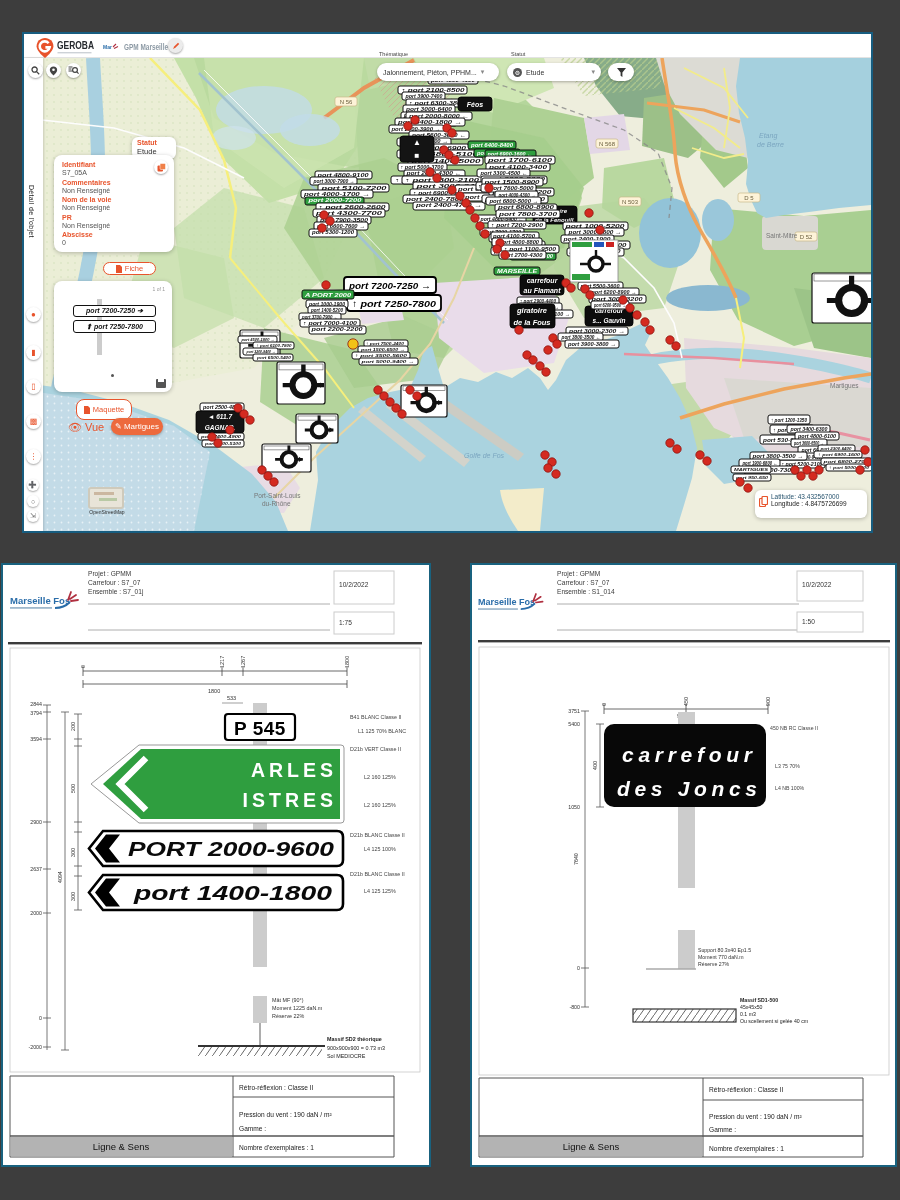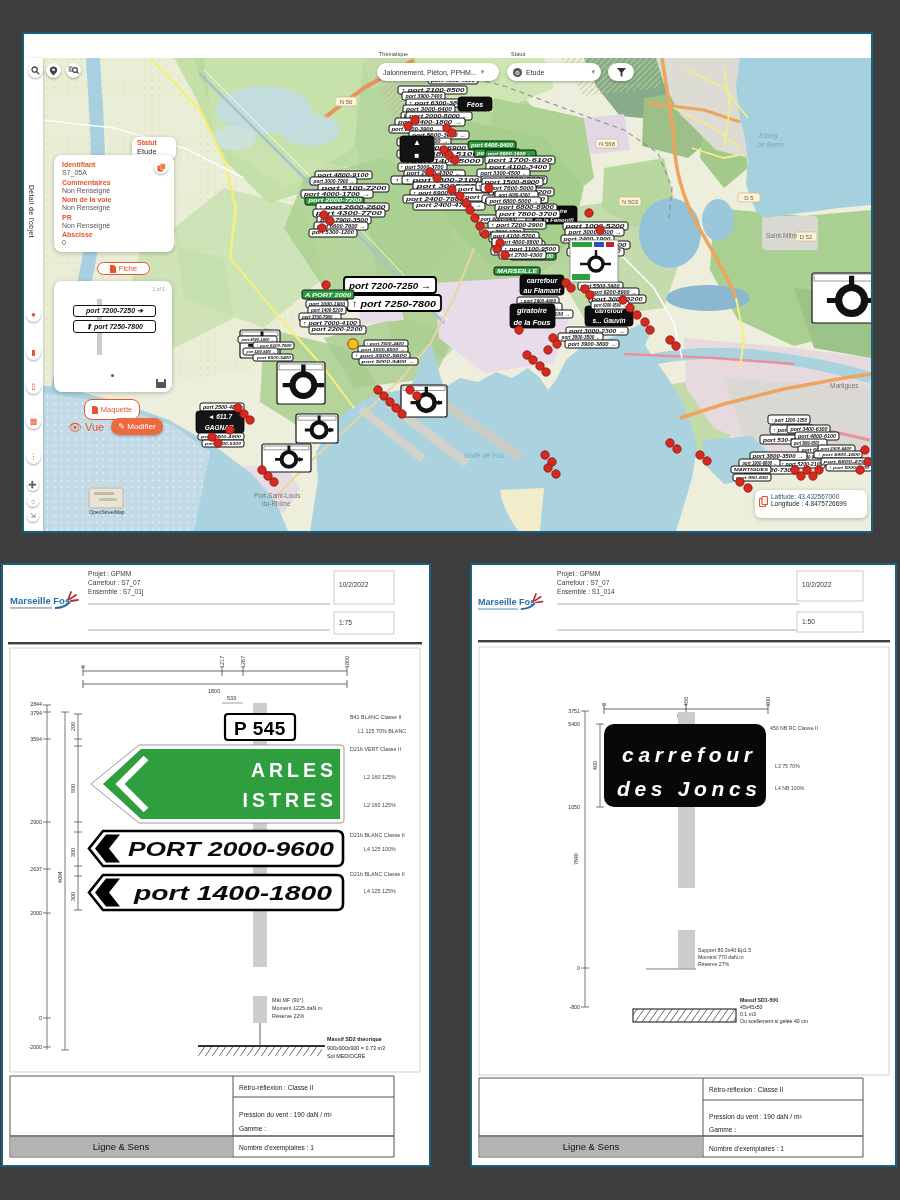--- a/index.html
+++ b/index.html
@@ -14,20 +14,47 @@
 .panel{position:absolute;background:#fff;border-radius:8px;box-shadow:0 1px 4px rgba(0,0,0,.25);z-index:4}
 .olabel{color:#e8542c;font-weight:bold;font-size:7px;line-height:8px}
 .gval{color:#555;font-size:7px;line-height:8px;margin-bottom:1.5px}
 .pillbtn{position:absolute;background:#fff;border:1px solid #e8542c;border-radius:8px;color:#e8542c;font-size:7.5px;display:flex;align-items:center;justify-content:center;gap:3px;z-index:4}
 .dd{position:absolute;top:29px;background:#fff;border-radius:9px;box-shadow:0 1px 3px rgba(0,0,0,.3);font-size:7px;color:#333;display:flex;align-items:center;padding:0 6px;gap:4px;z-index:6;height:18px}
 .sign{position:absolute;border:1.5px solid #111;border-radius:3px;background:#fff;color:#111;font-weight:bold;font-style:italic;display:flex;align-items:center;justify-content:center;z-index:4}
 </style></head><body>
 
 <div id="shot">
 
+<div id="appbar">
+
+<svg class="abs" style="left:11px;top:3px" width="20" height="22" viewBox="0 0 20 22">
+        <path d="M10,1 C14.8,1 18.4,4.6 18.4,9.2 C18.4,13.2 14,17.6 10,21 C6,17.6 1.6,13.2 1.6,9.2 C1.6,4.6 5.2,1 10,1 Z" fill="#e8522a"></path>
+        <path d="M13.6,6.2 A5,5 0 1 0 14.6,10.4 L10.4,10.4" fill="none" stroke="#fff" stroke-width="2.6"></path>
+      </svg>
+
+<svg class="abs" style="left:33px;top:4px" width="64" height="17" viewBox="0 0 64 17">
+        <text x="0" y="11" font-size="10" font-weight="bold" fill="#25292e" textLength="37" lengthAdjust="spacingAndGlyphs">GEROBA</text>
+        <rect x="0.5" y="14" width="34" height="1.4" fill="#cdd2d7"></rect>
+      </svg>
+
+<svg class="abs" style="left:79px;top:8px" width="17" height="9" viewBox="0 0 17 9">
+        <text x="0" y="7" font-size="5" font-weight="bold" fill="#2a6da9">Mar</text>
+        <path d="M10,5 l3,-3 M11,6.5 l4,-2" stroke="#b03040" stroke-width="1.1"></path>
+      </svg>
+
+<svg class="abs" style="left:100px;top:6px" width="48" height="13" viewBox="0 0 48 13">
+        <text x="0" y="9.5" font-size="8.8" font-weight="bold" fill="#8d9aa5" textLength="44" lengthAdjust="spacingAndGlyphs">GPM Marseille</text>
+      </svg>
+
+<div class="cbtn" style="left:144px;top:4px;width:15px;height:15px;background:#ececec">
+        <svg width="8" height="8" viewBox="0 0 8 8">
+          <path d="M1,7 L2.2,4.6 L6,0.8 L7.2,2 L3.4,5.8 Z" fill="#e8542c"></path>
+        </svg>
+      </div>
+</div>
 
 <div id="mapwrap">
 <svg class="map" width="847" height="473" viewBox="0 0 847 473" xmlns="http://www.w3.org/2000/svg" font-family="Liberation Sans, sans-serif">
 <defs>
 <pattern id="marsh" width="7" height="7" patternUnits="userSpaceOnUse">
             <circle cx="2" cy="2" r="0.9" fill="#b2cf96" opacity="0.8"></circle>
           </pattern>
 <pattern id="seadot" width="7" height="7" patternUnits="userSpaceOnUse">
             <circle cx="2.5" cy="2.5" r="0.9" fill="#ffffff" opacity="0.6"></circle>
           </pattern>
@@ -640,46 +667,46 @@
       <div class="gval" style="margin:0">0</div>
 
 <div class="cbtn" style="right:6px;top:5px;left:auto;width:14px;height:14px">
         <svg width="9" height="9" viewBox="0 0 9 9">
           <rect x="0.5" y="2.5" width="5.5" height="6" rx="1" fill="#e8542c"></rect>
           <rect x="3" y="0.5" width="5.5" height="6" rx="1" fill="#f08048" stroke="#fff" stroke-width="0.5"></rect>
         </svg>
       </div>
 </div>
 
-<div class="pillbtn" style="left:73px;top:228px;width:53px;height:13px"><svg width="6" height="8" viewBox="0 0 6 8">
+<div class="pillbtn" style="left:79px;top:228px;width:53px;height:13px"><svg width="6" height="8" viewBox="0 0 6 8">
         <path d="M0,0 h4 l2,2 v6 h-6 z" fill="#e8542c"></path>
       </svg>Fiche</div>
 
 <div class="panel" style="left:30px;top:247px;width:118px;height:111px">
 <div class="abs" style="right:7px;top:5px;font-size:5px;color:#999">1 of 1</div>
 
 <div class="abs" style="left:43px;top:18px;width:5px;height:56px;background:#ccc"></div>
 
 <div class="sign" style="left:19px;top:24px;width:83px;height:12px;font-size:7px">port 7200-7250 ➔</div>
 
 <div class="sign" style="left:19px;top:39px;width:83px;height:13px;font-size:7px">⬆ port 7250-7800</div>
 <div class="abs" style="left:57px;top:93px;width:3px;height:3px;border-radius:50%;background:#555"></div>
 
 <div class="abs" style="right:6px;bottom:4px;width:10px;height:9px;background:#555;border-radius:1px">
         <div style="position:absolute;left:2px;top:0;width:6px;height:3px;background:#fff"></div>
       </div>
 </div>
 
-<div class="pillbtn" style="left:60px;top:365px;width:56px;height:21px"><svg width="6" height="8" viewBox="0 0 6 8">
+<div class="pillbtn" style="left:52px;top:365px;width:56px;height:21px"><svg width="6" height="8" viewBox="0 0 6 8">
         <path d="M0,0 h4 l2,2 v6 h-6 z" fill="#e8542c"></path>
       </svg>Maquette</div>
 
 <div class="abs" style="left:44px;top:387px;font-size:11px;color:#e8542c;z-index:4">👁 Vue</div>
 
-<div class="abs" style="left:87px;top:384px;width:52px;height:17px;background:#ed6a3d;border-radius:9px;color:#fff;font-size:8px;display:flex;align-items:center;justify-content:center;gap:3px;z-index:4;box-shadow:0 1px 3px rgba(0,0,0,.3)">✎ Modifier</div>
+<div class="abs" style="left:87px;top:384px;width:52px;height:17px;background:#ed6a3d;border-radius:9px;color:#fff;font-size:8px;display:flex;align-items:center;justify-content:center;gap:3px;z-index:4;box-shadow:0 1px 3px rgba(0,0,0,.3)">✎ Martigues</div>
 
 <div class="abs" style="left:64px;top:453px;width:36px;height:22px;background:#e8e4d8;border:2px solid #cfcabb;border-radius:3px;z-index:4">
       <div style="position:absolute;left:4px;top:3px;width:20px;height:3px;background:#cbb7a0"></div>
       <div style="position:absolute;left:9px;top:9px;width:18px;height:3px;background:#b9c9a5"></div>
     </div>
 <div class="abs" style="left:48px;top:475px;width:70px;font-size:5px;color:#333;text-align:center;z-index:4">OpenStreetMap</div>
 
 <div class="panel" style="left:731px;top:456px;width:112px;height:28px;border-radius:6px;padding:3px 2px 3px 16px;font-size:6.5px;color:#28546e">
       <div class="abs" style="left:4px;top:6px"><svg width="9" height="11" viewBox="0 0 9 11">
           <rect x="0.5" y="2.5" width="6" height="8" rx="1" fill="none" stroke="#e8542c" stroke-width="1.2"></rect>

